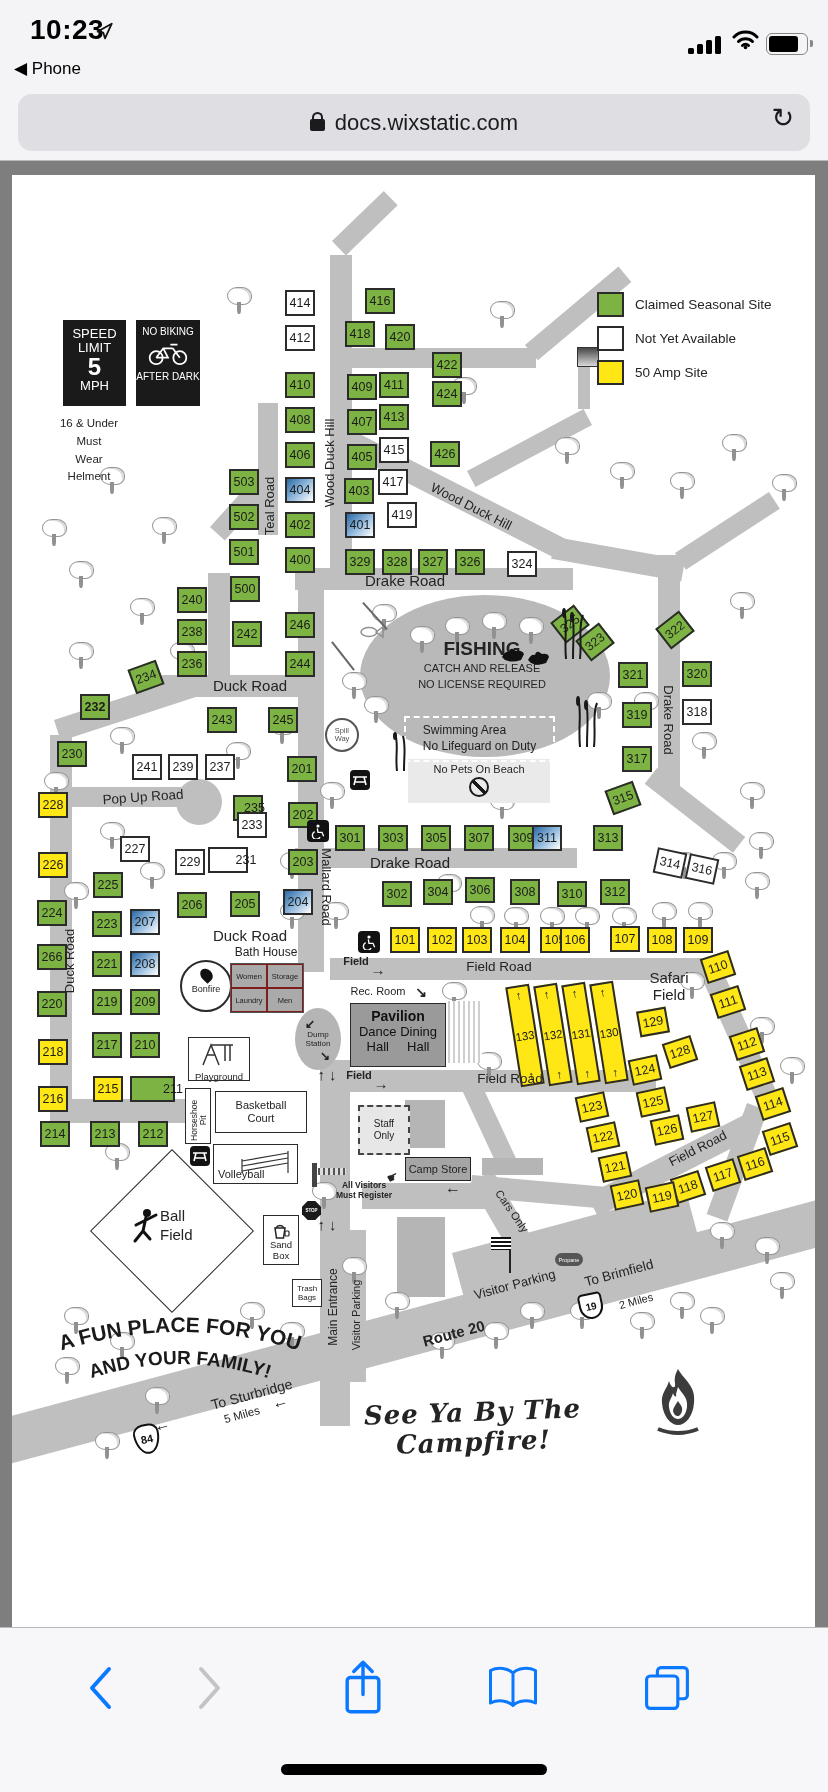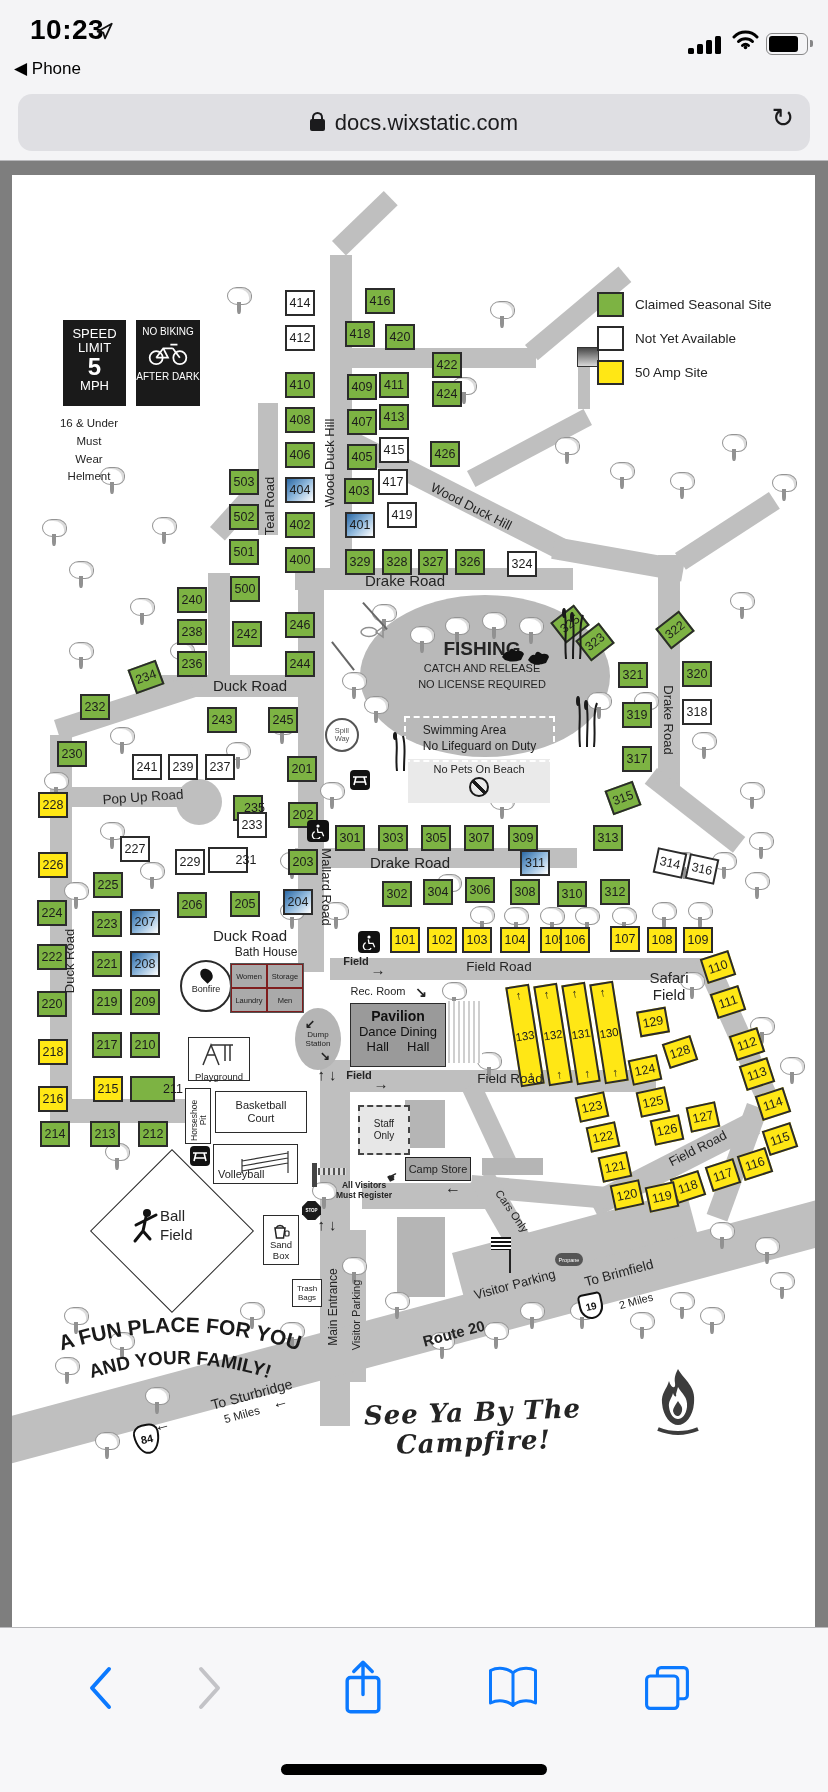--- a/index.html
+++ b/index.html
@@ -512,21 +512,21 @@
       <div class="site w" style="left: 375px; top: 327px;">419</div>
       <div class="site g" style="left: 333px; top: 374px;">329</div>
       <div class="site g" style="left: 370px; top: 374px;">328</div>
       <div class="site g" style="left: 406px; top: 374px;">327</div>
       <div class="site g" style="left: 443px; top: 374px;">326</div>
       <div class="site w" style="left: 495px; top: 376px;">324</div>
       <div class="site g" style="left: 165px; top: 412px;">240</div>
       <div class="site g" style="left: 165px; top: 444px;">238</div>
       <div class="site g" style="left: 165px; top: 476px;">236</div>
       <div class="site g" style="left: 119px; top: 489px; transform: rotate(-20deg);">234</div>
-      <div class="site g" style="left: 68px; top: 519px;">232</div>
+      <div class="site g" style="left: 68px; top: 519px; font-weight: bold;">232</div>
       <div class="site g" style="left: 220px; top: 446px;">242</div>
       <div class="site g" style="left: 273px; top: 437px;">246</div>
       <div class="site g" style="left: 273px; top: 476px;">244</div>
       <div class="site g" style="left: 195px; top: 532px;">243</div>
       <div class="site g" style="left: 256px; top: 532px;">245</div>
       <div class="site g" style="left: 45px; top: 566px;">230</div>
       <div class="site y" style="left: 26px; top: 617px;">228</div>
       <div class="site w" style="left: 120px; top: 579px;">241</div>
       <div class="site w" style="left: 156px; top: 579px;">239</div>
       <div class="site w" style="left: 193px; top: 579px;">237</div>
@@ -537,21 +537,21 @@
       <div class="site g" style="left: 276px; top: 674px;">203</div>
       <div class="site w" style="left: 108px; top: 661px;">227</div>
       <div class="site w" style="left: 163px; top: 674px;">229</div>
       <div class="site w" style="left: 196px; top: 672px; padding-left: 36px;">231</div>
       <div class="site y" style="left: 26px; top: 677px;">226</div>
       <div class="site g" style="left: 81px; top: 697px;">225</div>
       <div class="site g" style="left: 25px; top: 725px;">224</div>
       <div class="site g" style="left: 165px; top: 717px;">206</div>
       <div class="site g" style="left: 218px; top: 716px;">205</div>
       <div class="site b" style="left: 271px; top: 714px;">204</div>
-      <div class="site g" style="left: 25px; top: 769px;">222</div>
+      <div class="site g" style="left: 25px; top: 769px;">266</div>
       <div class="site g" style="left: 25px; top: 816px;">220</div>
       <div class="site y" style="left: 26px; top: 864px;">218</div>
       <div class="site y" style="left: 26px; top: 911px;">216</div>
       <div class="site g" style="left: 80px; top: 736px;">223</div>
       <div class="site g" style="left: 80px; top: 776px;">221</div>
       <div class="site g" style="left: 80px; top: 814px;">219</div>
       <div class="site g" style="left: 80px; top: 857px;">217</div>
       <div class="site y" style="left: 81px; top: 901px;">215</div>
       <div class="site b" style="left: 118px; top: 734px;">207</div>
       <div class="site b" style="left: 118px; top: 776px;">208</div>
@@ -568,21 +568,21 @@
       <div class="site g" style="left: 670px; top: 486px;">320</div>
       <div class="site g" style="left: 610px; top: 527px;">319</div>
       <div class="site w" style="left: 670px; top: 524px;">318</div>
       <div class="site g" style="left: 610px; top: 571px;">317</div>
       <div class="site g" style="left: 596px; top: 610px; transform: rotate(-20deg);">315</div>
       <div class="site g" style="left: 323px; top: 650px;">301</div>
       <div class="site g" style="left: 366px; top: 650px;">303</div>
       <div class="site g" style="left: 409px; top: 650px;">305</div>
       <div class="site g" style="left: 452px; top: 650px;">307</div>
       <div class="site g" style="left: 496px; top: 650px;">309</div>
-      <div class="site b" style="left: 508px; top: 650px; margin-top: 25px;">311</div>
+      <div class="site b" style="left: 520px; top: 650px;">311</div>
       <div class="site g" style="left: 581px; top: 650px;">313</div>
       <div class="site w" style="left: 643px; top: 675px; transform: rotate(12deg);">314</div>
       <div class="site w" style="left: 675px; top: 681px; transform: rotate(12deg);">316</div>
       <div class="site g" style="left: 370px; top: 706px;">302</div>
       <div class="site g" style="left: 411px; top: 704px;">304</div>
       <div class="site g" style="left: 453px; top: 702px;">306</div>
       <div class="site g" style="left: 498px; top: 704px;">308</div>
       <div class="site g" style="left: 545px; top: 706px;">310</div>
       <div class="site g" style="left: 588px; top: 704px;">312</div>
       <div class="site y" style="left: 378px; top: 752px;">101</div>

